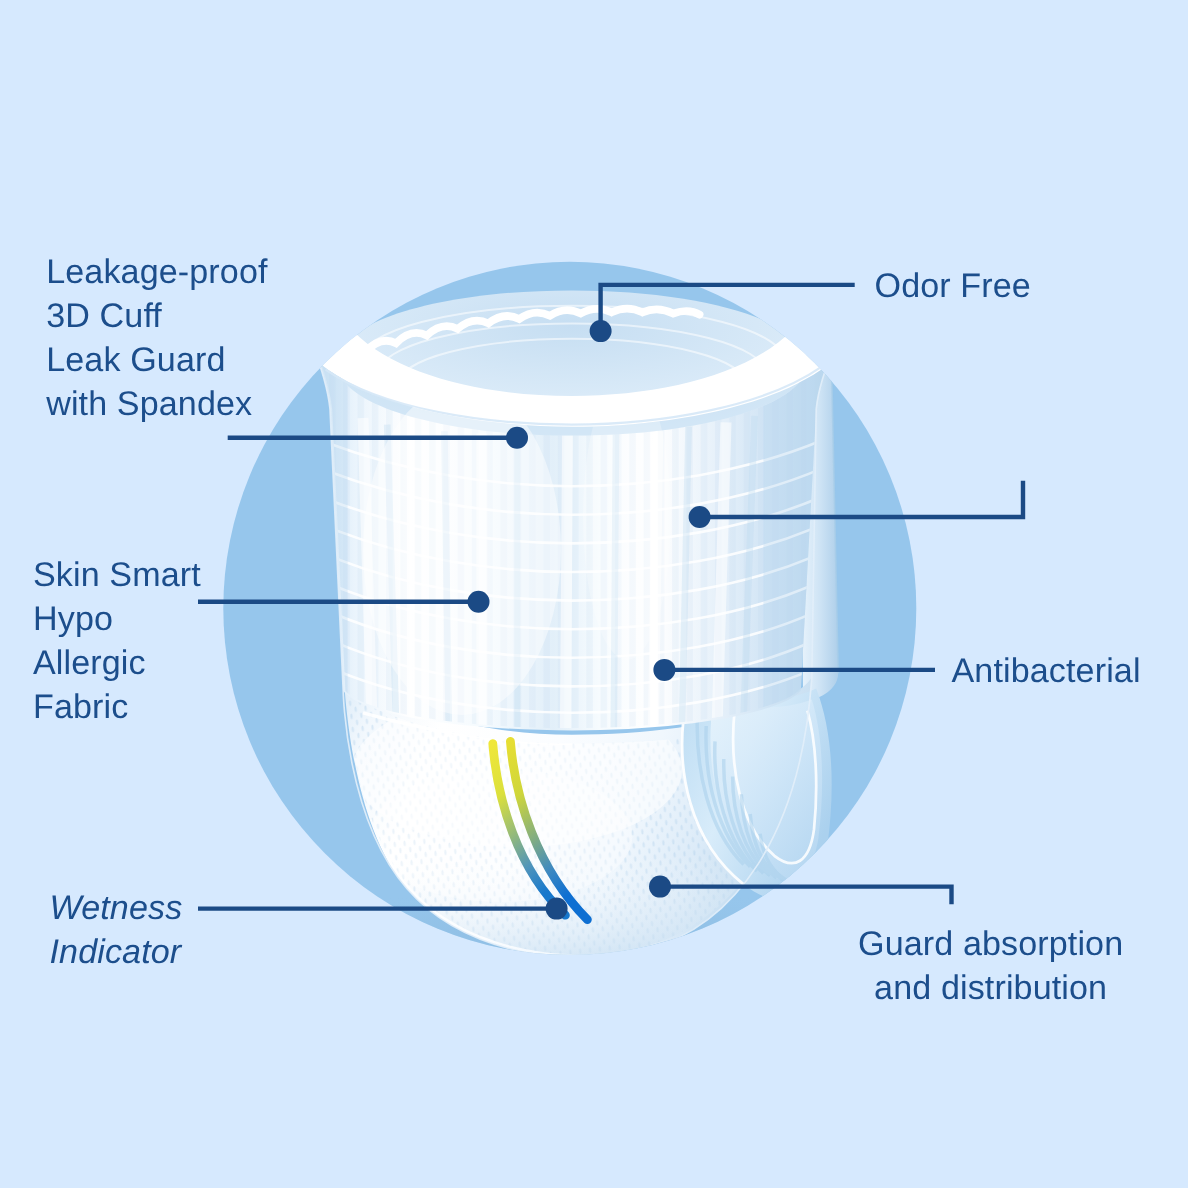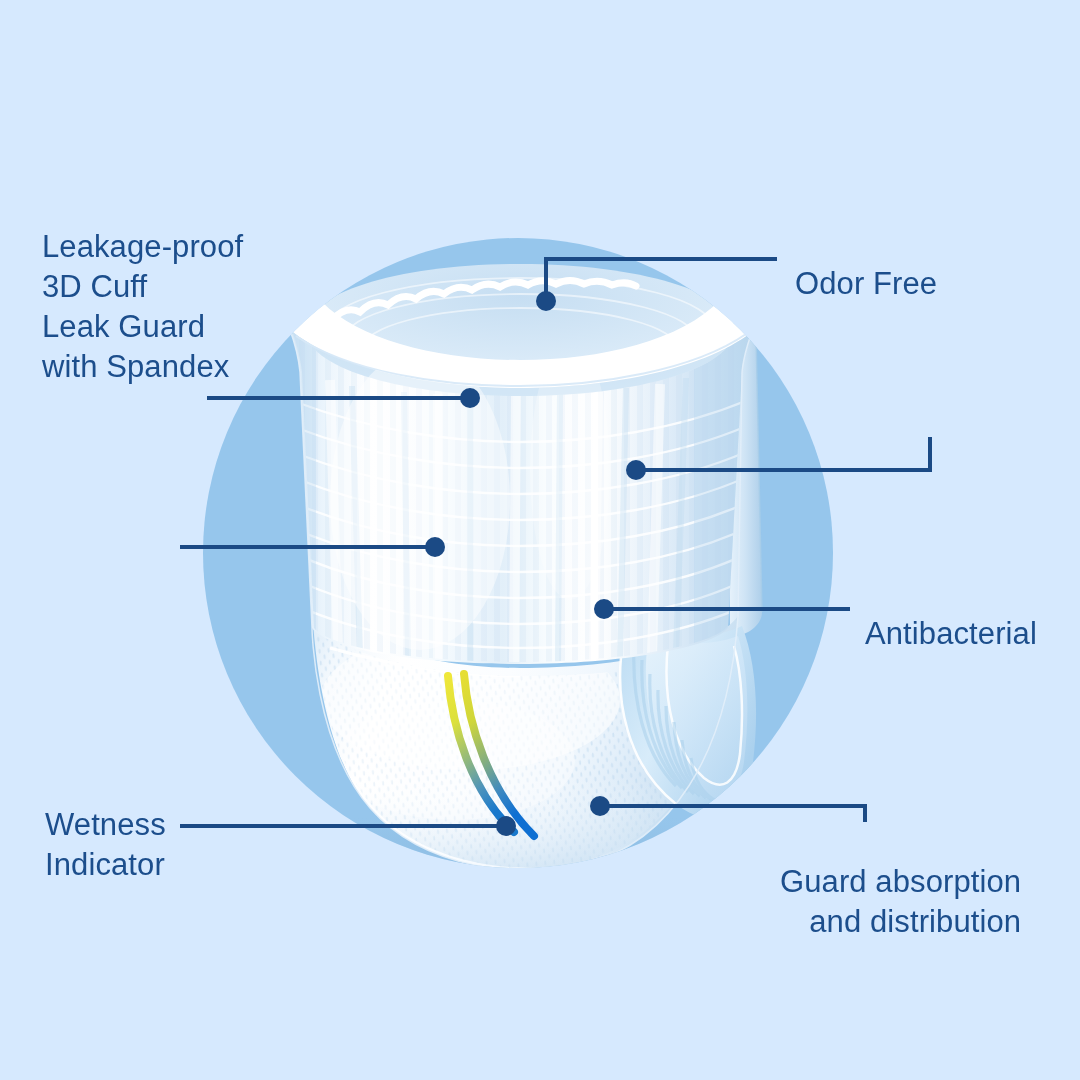--- a/index.html
+++ b/index.html
@@ -22,21 +22,21 @@
   }
   .label {
     position:absolute;
     color:#1c4e8c;
     font-size:31px;
     line-height:40px;
     font-weight:400;
     letter-spacing:0.1px;
     white-space:pre;
   }
-  .label.right { text-align:right;margin-top:24px; }
+  .label.right { text-align:center; }
   .label.left  { text-align:left; }
 </style>
 </head>
 <body>
 
 <div id="stage">
 
   <svg id="art" viewBox="0 0 1080 1080">
     <defs>
 
@@ -292,22 +292,26 @@
   </svg>
 
   <div class="label left" style="left:42px; top:227px;">Leakage-proof
 3D Cuff
 Leak Guard
 with Spandex</div>
 
   <div class="label right" style="left:795px; top:240px;">Odor Free</div>
 
 
+  <div class="label left" style="left:30px; top:503px;">Skin Smart
+Hypo
+Allergic
+Fabric</div>
 
   <div class="label right" style="left:865px; top:590px;">Antibacterial</div>
 
-  <div class="label left" style="left:45px; top:805px;">Wetness
+  <div class="label left" style="left:45px; top:805px;font-style:italic;">Wetness
 Indicator</div>
 
   <div class="label right" style="left:780px; top:838px;">Guard absorption
 and distribution</div>
 
 </div>
 
 </body></html>

